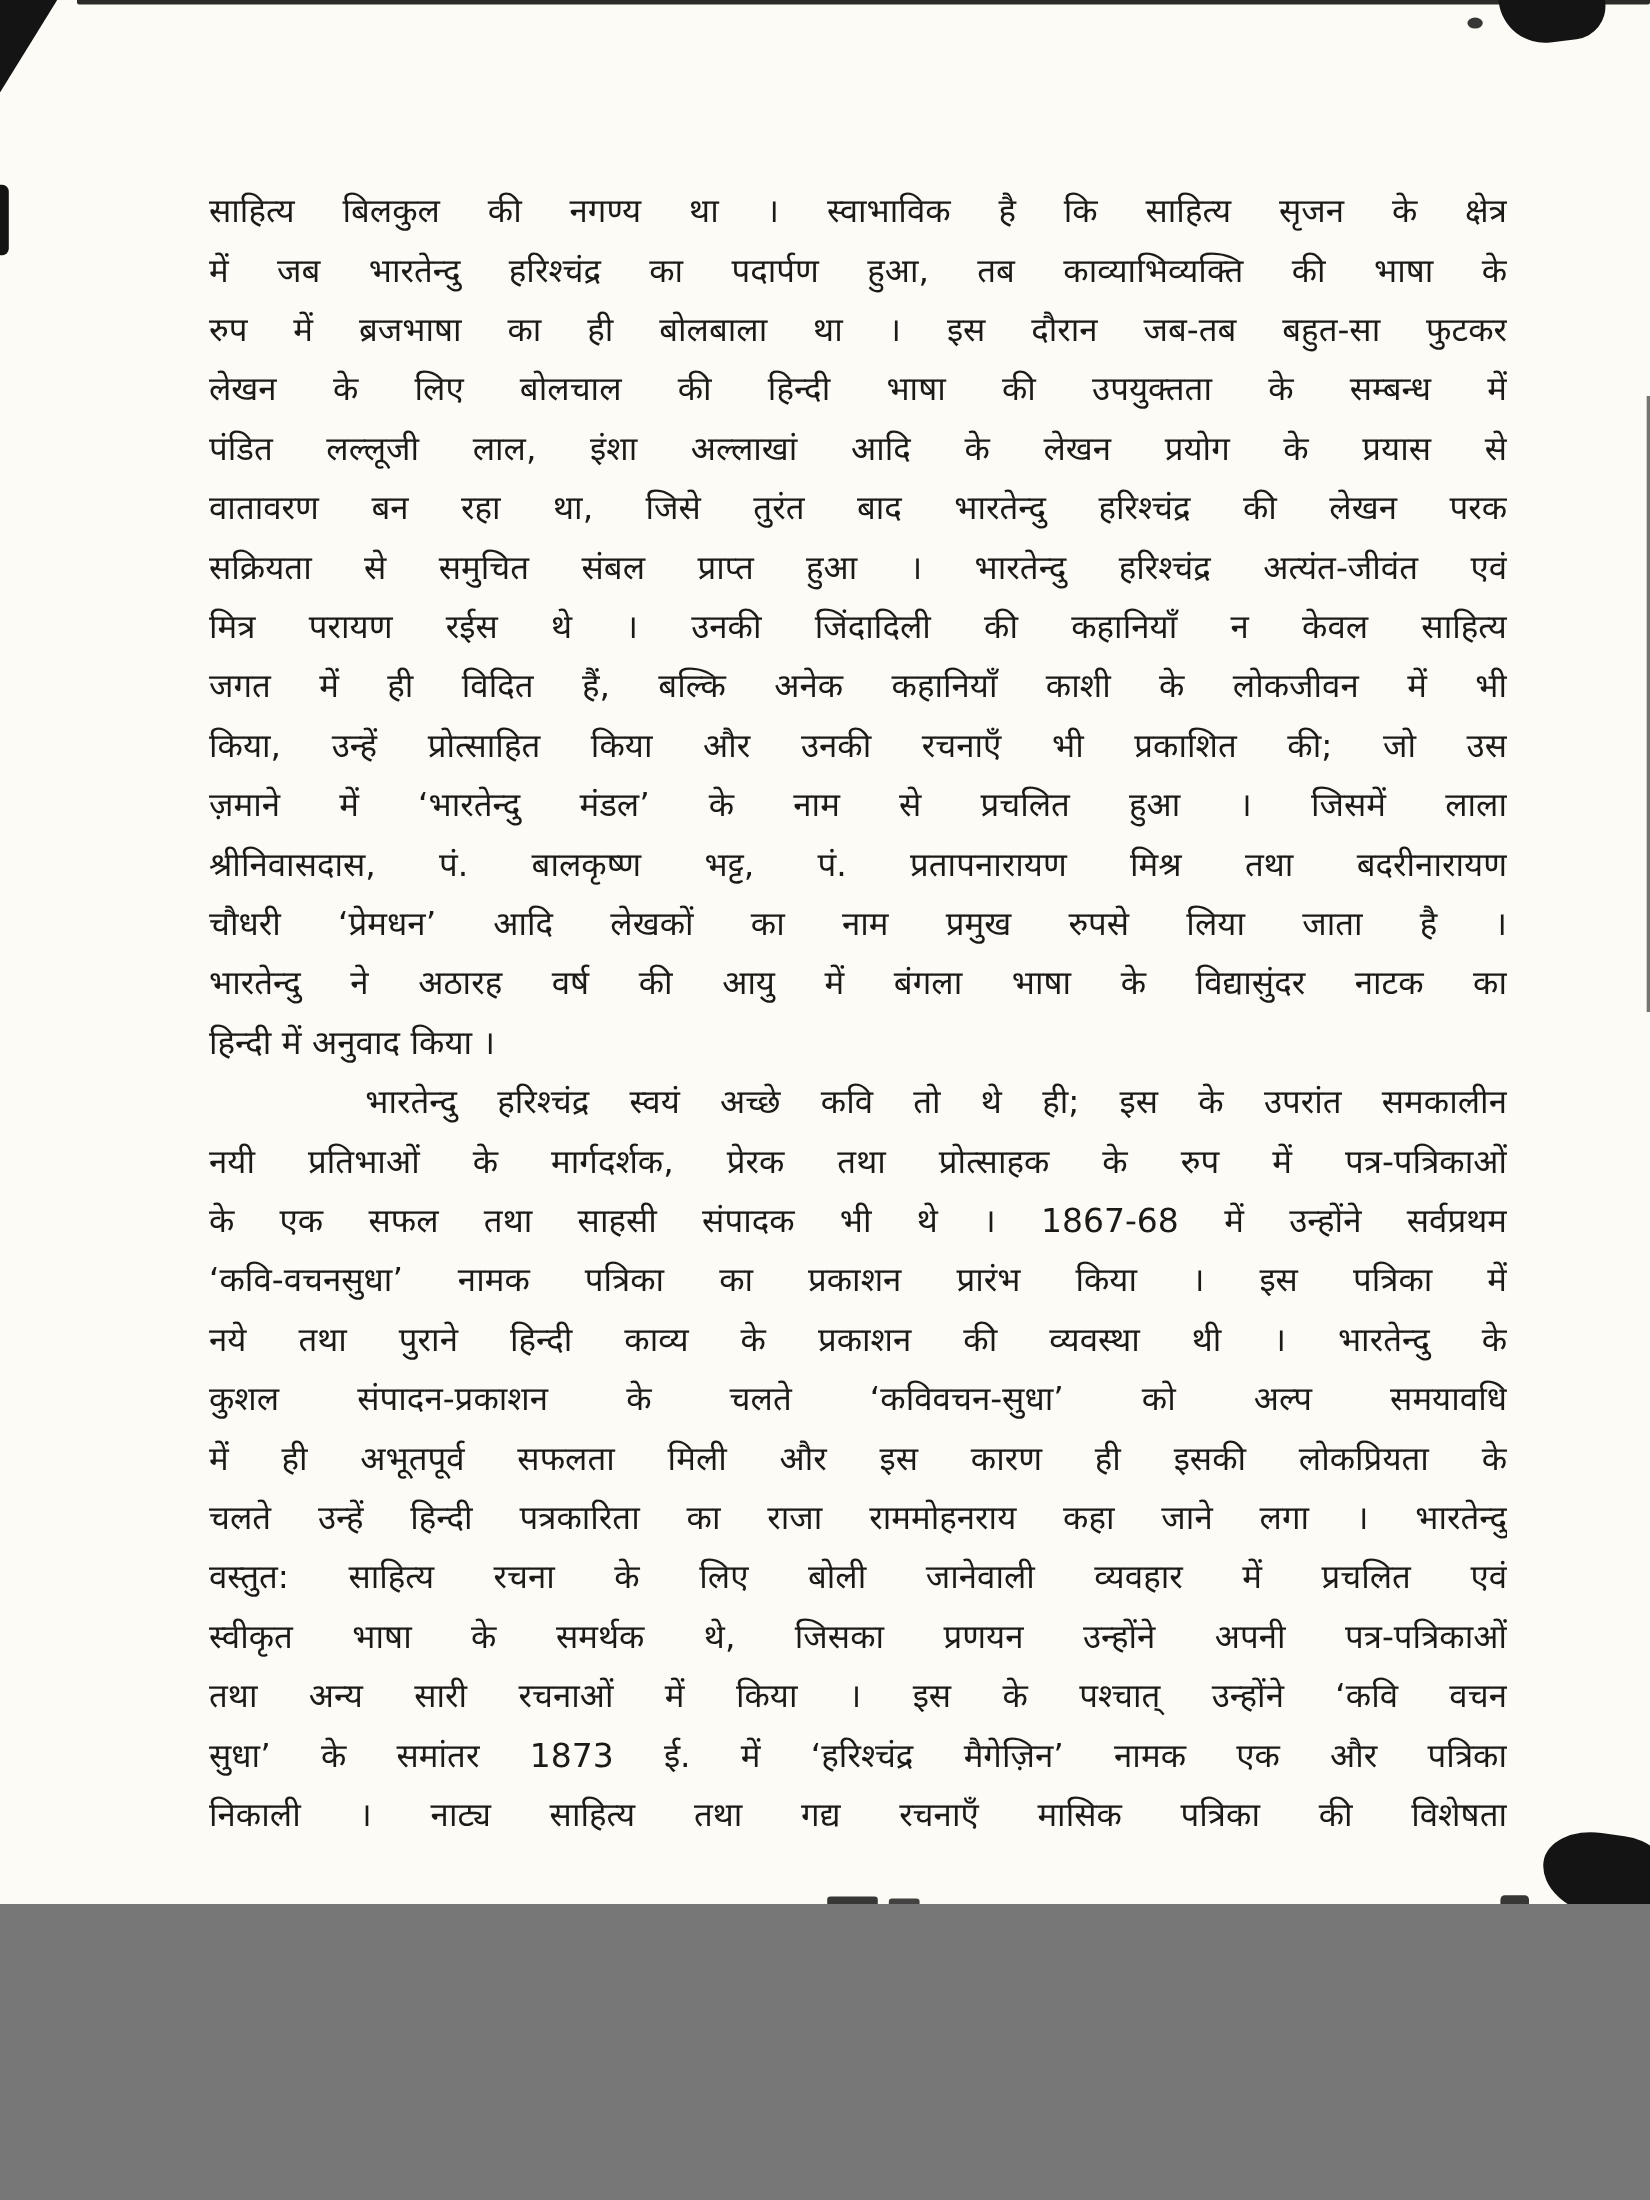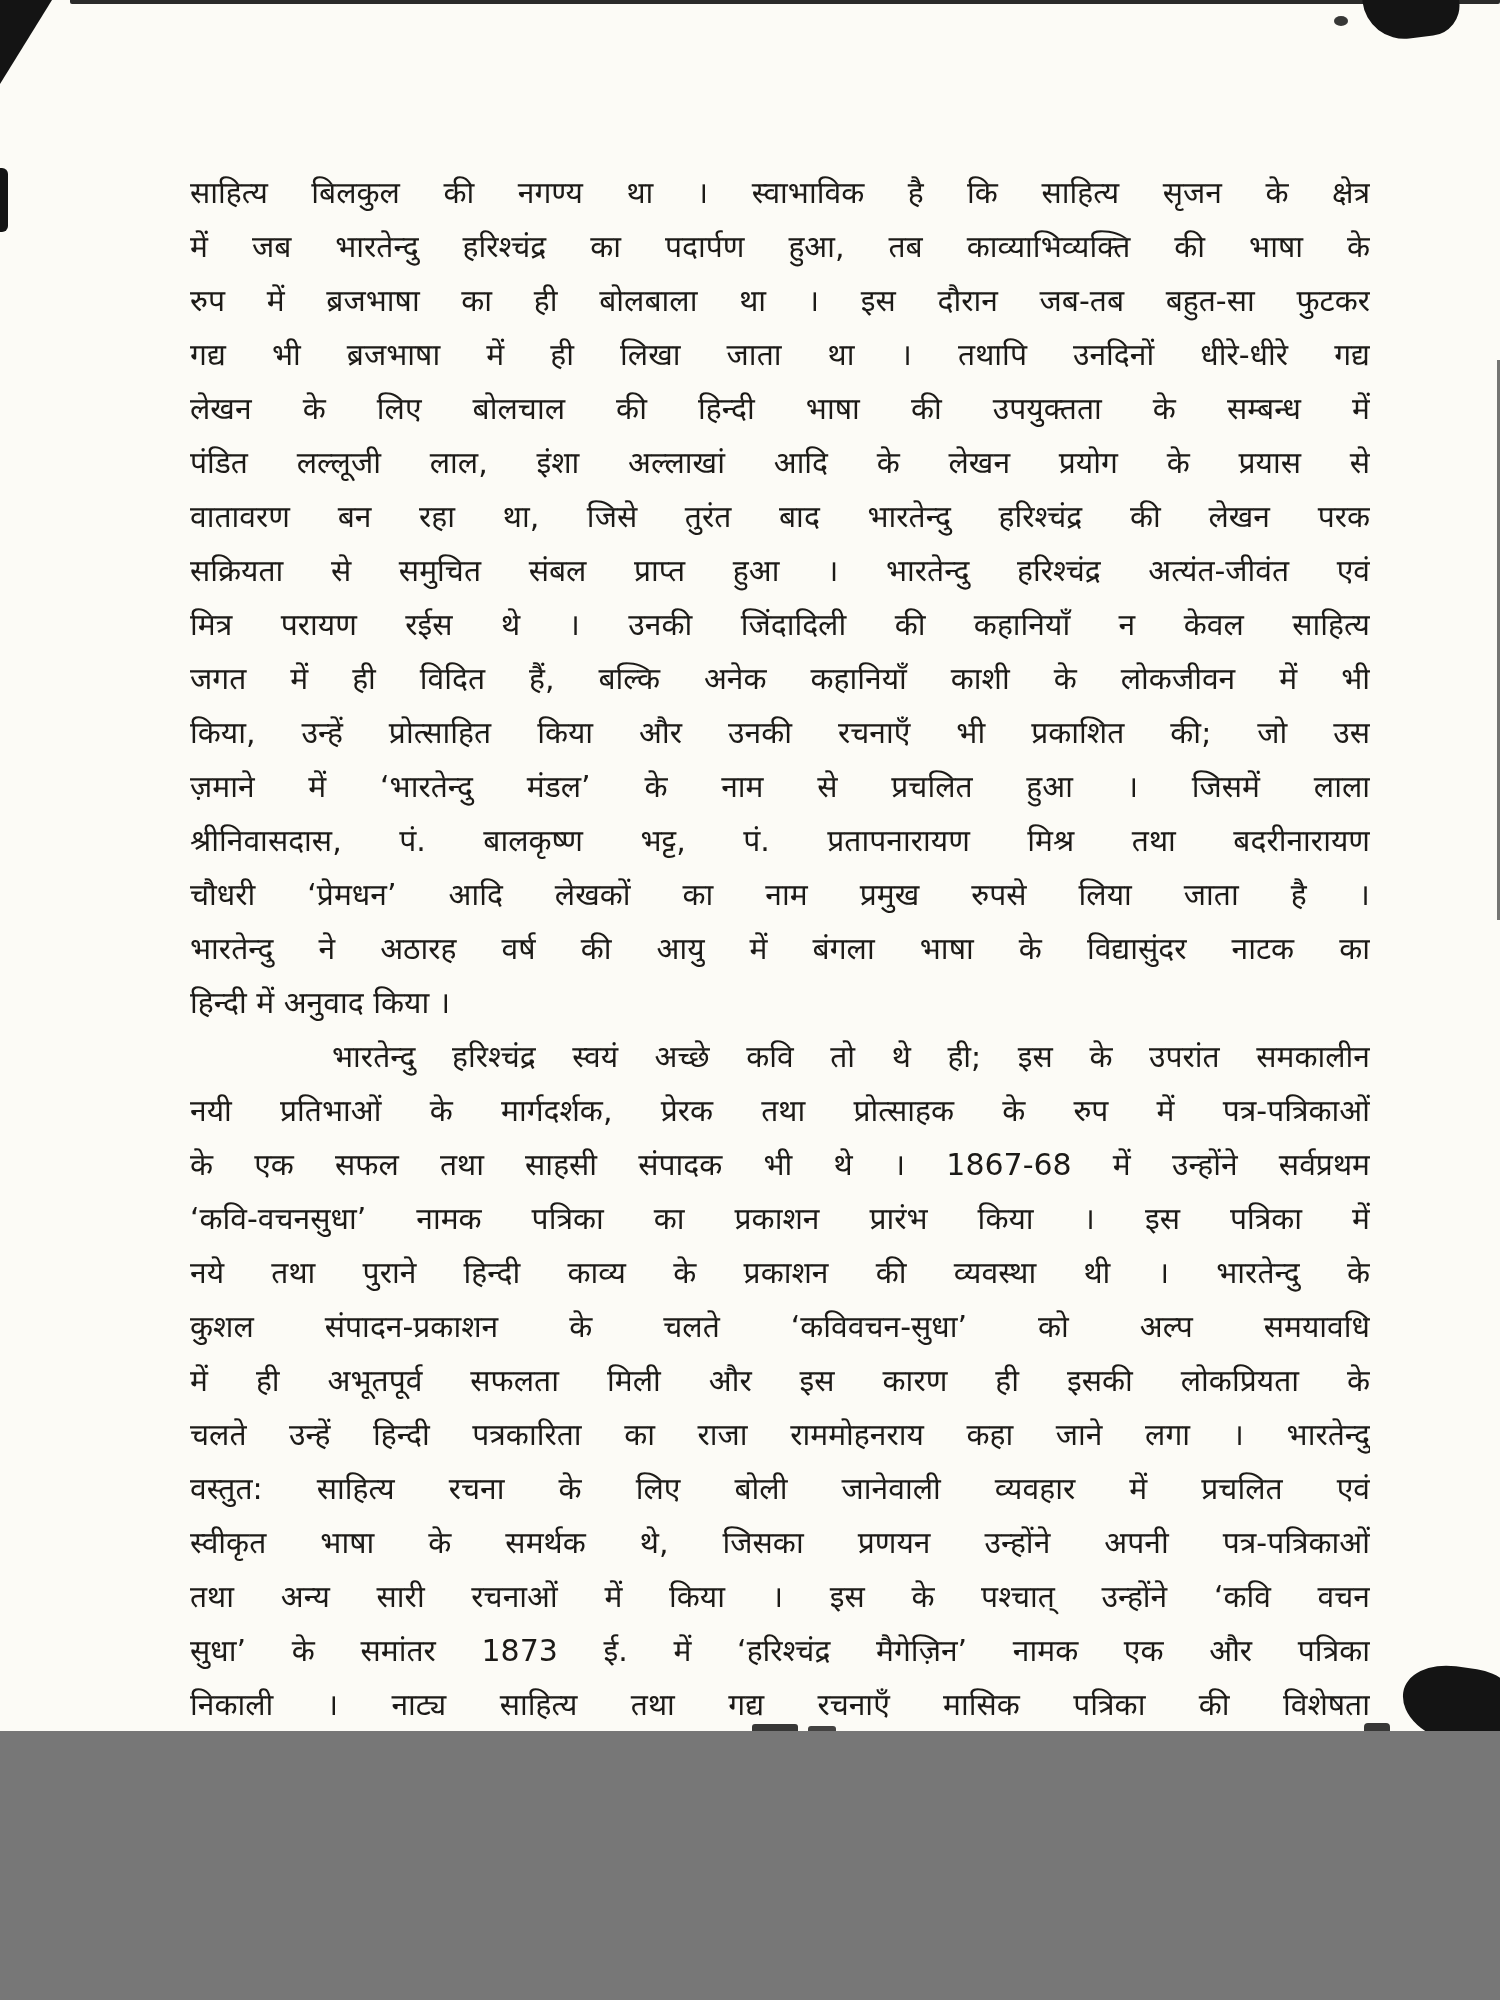--- a/index.html
+++ b/index.html
@@ -80,21 +80,20 @@
   <div class="mark mark-br-blob"></div>
   <div class="mark mark-br-dash"></div>
   <div class="mark mark-bottom-dash1"></div>
   <div class="mark mark-bottom-dash2"></div>
 
   <div class="text-block">
       <div class="paragraph">
         <div class="line">साहित्य बिलकुल की नगण्य था । स्वाभाविक है कि साहित्य सृजन के क्षेत्र</div>
         <div class="line">में जब भारतेन्दु हरिश्चंद्र का पदार्पण हुआ, तब काव्याभिव्यक्ति की भाषा के</div>
         <div class="line">रुप में ब्रजभाषा का ही बोलबाला था । इस दौरान जब-तब बहुत-सा फुटकर</div>
-        <div class="line">गद्य भी ब्रजभाषा में ही लिखा जाता था । तथापि उनदिनों धीरे-धीरे गद्य</div>
         <div class="line">लेखन के लिए बोलचाल की हिन्दी भाषा की उपयुक्तता के सम्बन्ध में</div>
         <div class="line">पंडित लल्लूजी लाल, इंशा अल्लाखां आदि के लेखन प्रयोग के प्रयास से</div>
         <div class="line">वातावरण बन रहा था, जिसे तुरंत बाद भारतेन्दु हरिश्चंद्र की लेखन परक</div>
         <div class="line">सक्रियता से समुचित संबल प्राप्त हुआ । भारतेन्दु हरिश्चंद्र अत्यंत-जीवंत एवं</div>
         <div class="line">मित्र परायण रईस थे । उनकी जिंदादिली की कहानियाँ न केवल साहित्य</div>
         <div class="line">जगत में ही विदित हैं, बल्कि अनेक कहानियाँ काशी के लोकजीवन में भी</div>
         <div class="line">किया, उन्हें प्रोत्साहित किया और उनकी रचनाएँ भी प्रकाशित की; जो उस</div>
         <div class="line"><span class="">ज़माने में ‘</span><span class="bold">भारतेन्दु मंडल</span><span class="">’ के नाम से प्रचलित हुआ । जिसमें लाला</span></div>
         <div class="line">श्रीनिवासदास, पं. बालकृष्ण भट्ट, पं. प्रतापनारायण मिश्र तथा बदरीनारायण</div>
         <div class="line">चौधरी ‘प्रेमधन’ आदि लेखकों का नाम प्रमुख रुपसे लिया जाता है ।</div>

